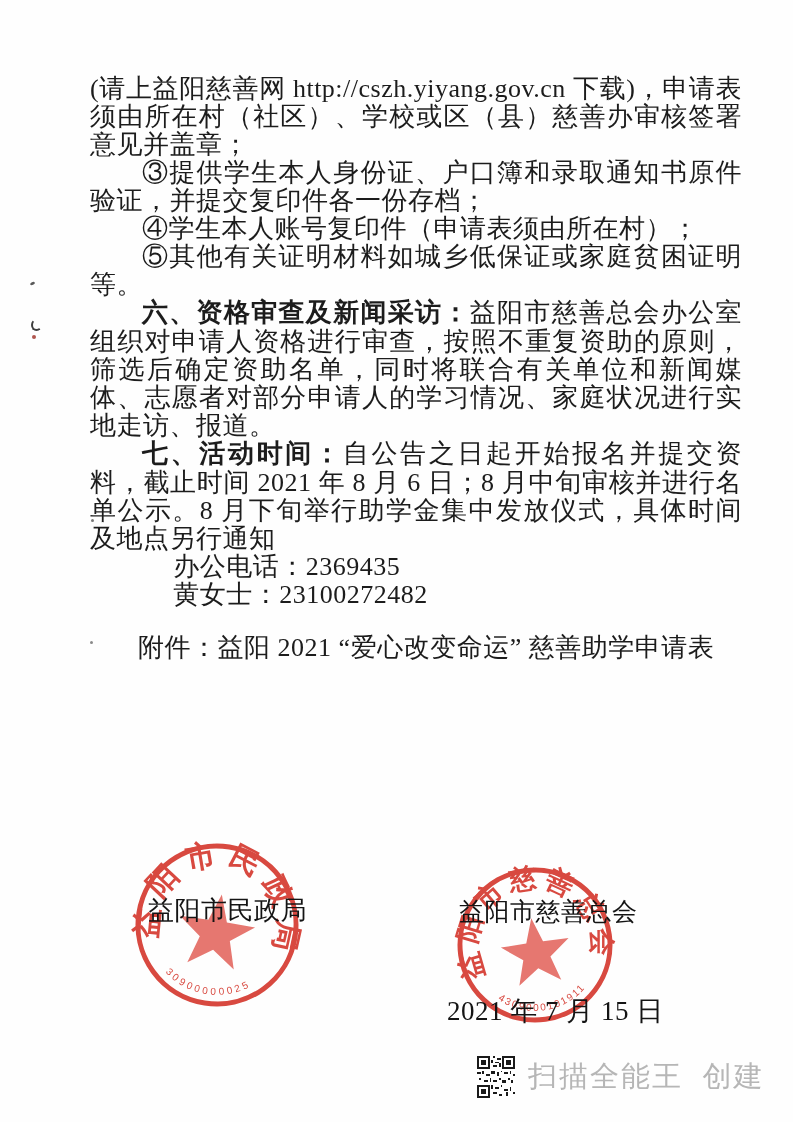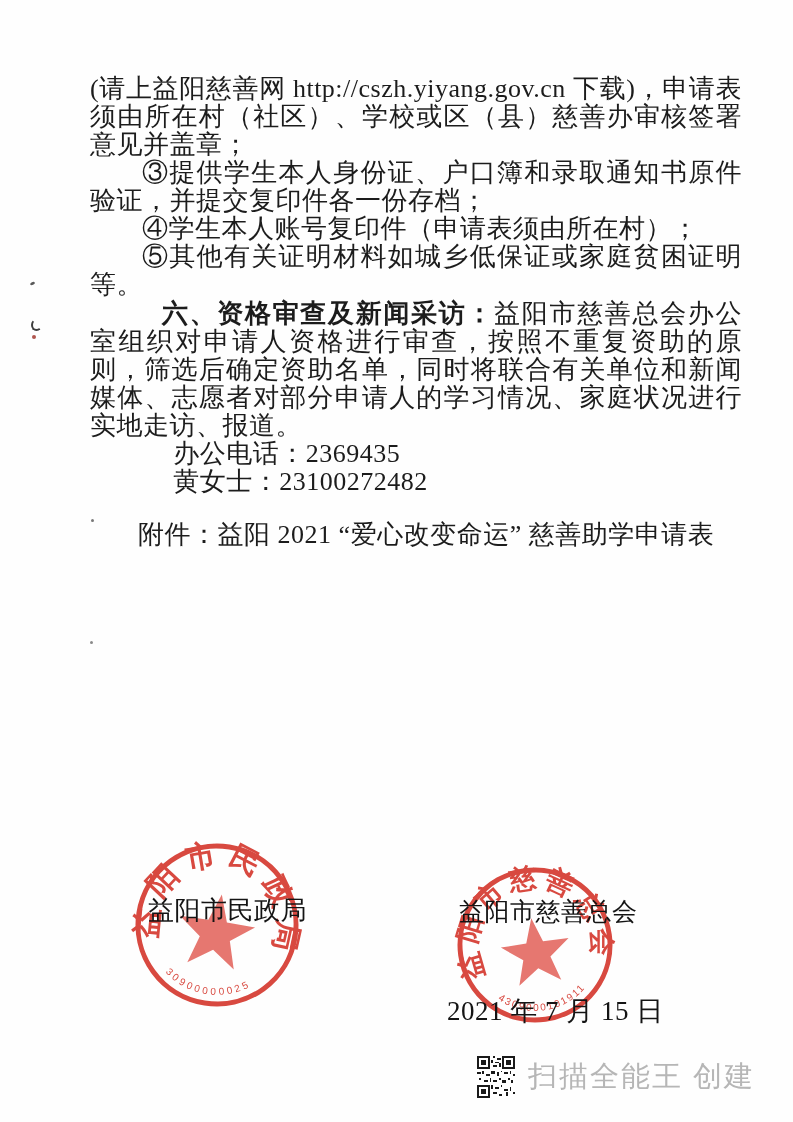--- a/index.html
+++ b/index.html
@@ -13,42 +13,42 @@
   }
   .content{
     position:absolute;
     left:90px;top:75px;width:652px;
     font-size:26px;line-height:28px;
     text-align:justify;
     letter-spacing:0.5px;
   }
   .content p{margin:0;}
   .indent{text-indent:2em;}
-  .lead{font-weight:bold;font-family:Liberation Sans, sans-serif;margin-left:20px;}
+  .lead{font-weight:bold;font-family:Liberation Mono, monospace;}
   .contact-line{text-indent:3.2em;}
   .attachment{text-indent:1.85em;margin-top:25px !important;}
   .seal{position:absolute;opacity:0.92;}
   .seal svg{display:block;}
   .seal-left{left:130px;top:838px;width:174px;height:174px;transform:rotate(9deg);}
   .seal-right{left:452px;top:862px;width:166px;height:166px;transform:rotate(-8deg);}
   .seal-overlay{
     position:absolute;
     font-size:26px;color:#141414;
     letter-spacing:0.5px;white-space:nowrap;
     font-family:"Liberation Serif","DejaVu Serif",serif;
   }
   .overlay-left{left:148px;top:893px;}
   .overlay-right{left:459px;top:895px;font-size:25px;}
   .overlay-date{left:447px;top:950px;font-size:27px;margin-top:43px;}
   .scanner-mark{
     position:absolute;left:477px;top:1056px;
     display:flex;align-items:center;gap:13px;
   }
   .scanner-text{
-    font-family:Liberation Sans, sans-serif;
+    font-family:Liberation Mono, monospace;
     font-size:29px;color:#b6b6b6;letter-spacing:2px;white-space:nowrap;
   }
   .qr{width:38px;height:42px;}
   .speck{position:absolute;border-radius:50%;}
   .speck-1{left:30px;top:282px;width:5px;height:3px;background:#5a5a5a;transform:rotate(-25deg);}
   .speck-2{left:31px;top:319px;width:7px;height:8px;border:2px solid #3d3d3d;border-top-color:transparent;border-right-color:transparent;background:transparent;}
   .speck-3{left:32px;top:335px;width:4px;height:4px;background:#b0564e;}
   .speck-4{left:91px;top:519px;width:3px;height:3px;background:#787878;}
   .speck-5{left:90px;top:641px;width:3px;height:3px;background:#8a8a8a;}
   .ring-text{fill:#d53a30;font-family:"Liberation Sans","DejaVu Sans",sans-serif;font-weight:bold;}
@@ -58,20 +58,21 @@
 <body>
 
 <div class="page">
 
   <div class="content">
     <p><span>(请上益阳慈善网 http://cszh.yiyang.gov.cn 下载)，申请表须由所在村（社区）、学校或区（县）慈善办审核签署意见并盖章；</span></p>
     <p class="indent"><span>③提供学生本人身份证、户口簿和录取通知书原件验证，并提交复印件各一份存档；</span></p>
     <p class="indent"><span>④学生本人账号复印件（申请表须由所在村）；</span></p>
     <p class="indent"><span>⑤其他有关证明材料如城乡低保证或家庭贫困证明等。</span></p>
     <p class="indent"><span class="lead">六、资格审查及新闻采访：</span><span>益阳市慈善总会办公室组织对申请人资格进行审查，按照不重复资助的原则，筛选后确定资助名单，同时将联合有关单位和新闻媒体、志愿者对部分申请人的学习情况、家庭状况进行实地走访、报道。</span></p>
+    <p class="indent"><span class="lead">七、活动时间：</span><span>自公告之日起开始报名并提交资料，截止时间 2021 年 8 月 6 日；8 月中旬审核并进行名单公示。8 月下旬举行助学金集中发放仪式，具体时间及地点另行通知</span></p>
     <p class="contact-line"><span>办公电话：2369435</span></p>
     <p class="contact-line"><span>黄女士：23100272482</span></p>
     <p class="attachment"><span>附件：益阳 2021 “爱心改变命运” 慈善助学申请表</span></p>
   </div>
 
   <div class="seal seal-left">
     <svg width="174" height="174" viewBox="0 0 174 174">
       <defs>
         <path id="arcTopL" d="M 30.6,107.5 A 60,60 0 1 1 143.4,107.5" fill="none"></path>
         <path id="arcBotL" d="M 42,140.6 A 70,70 0 0 0 132,140.6" fill="none"></path>

